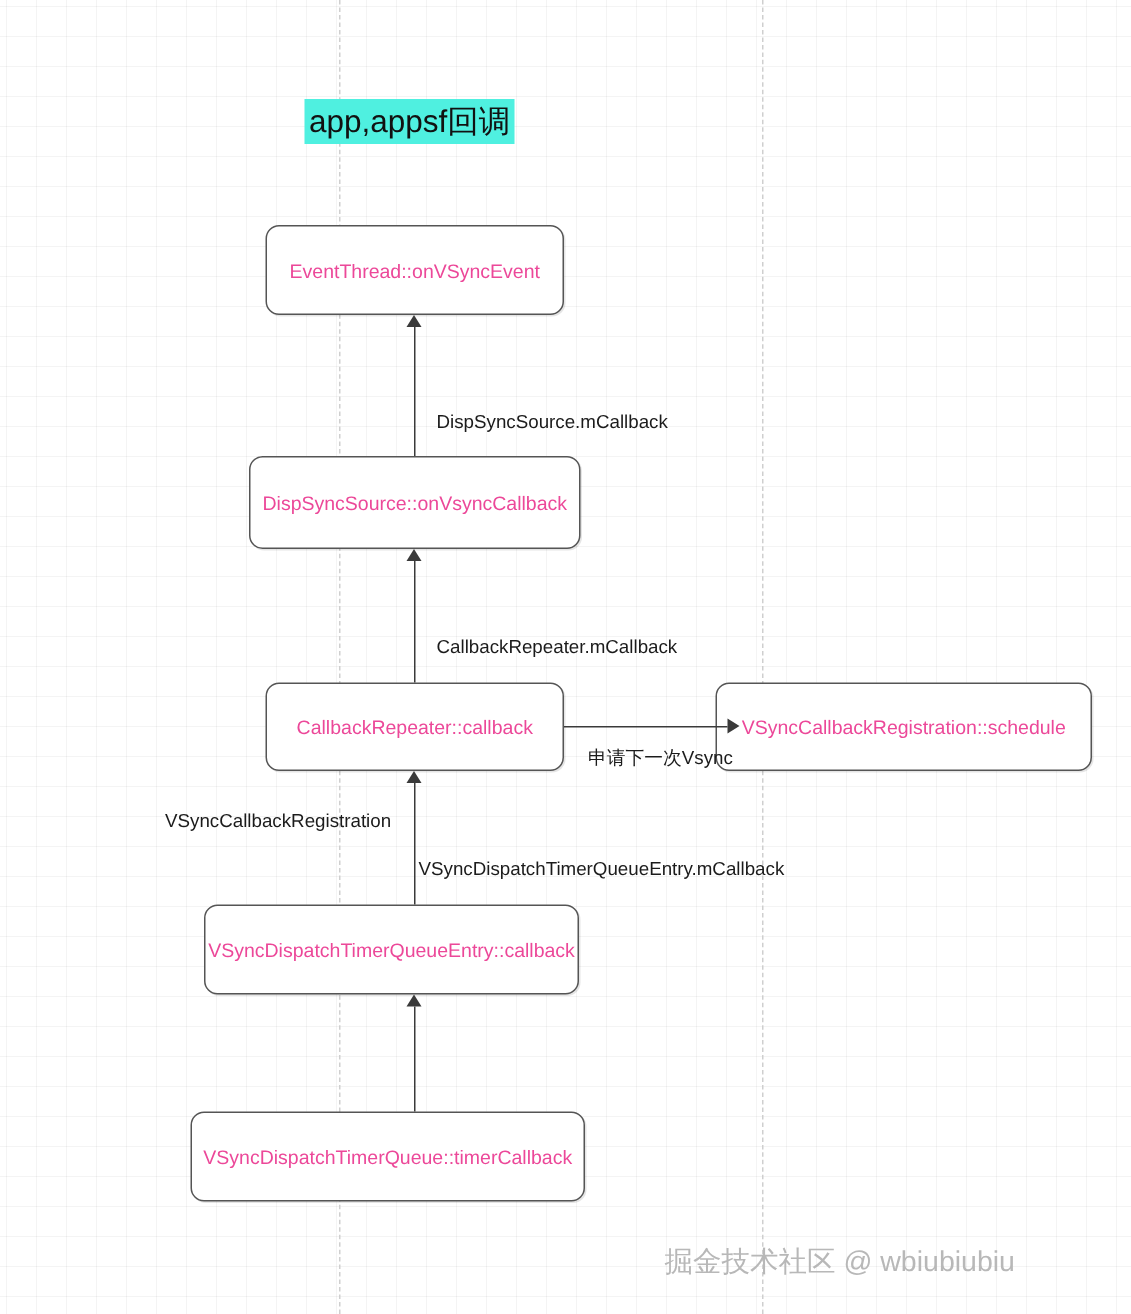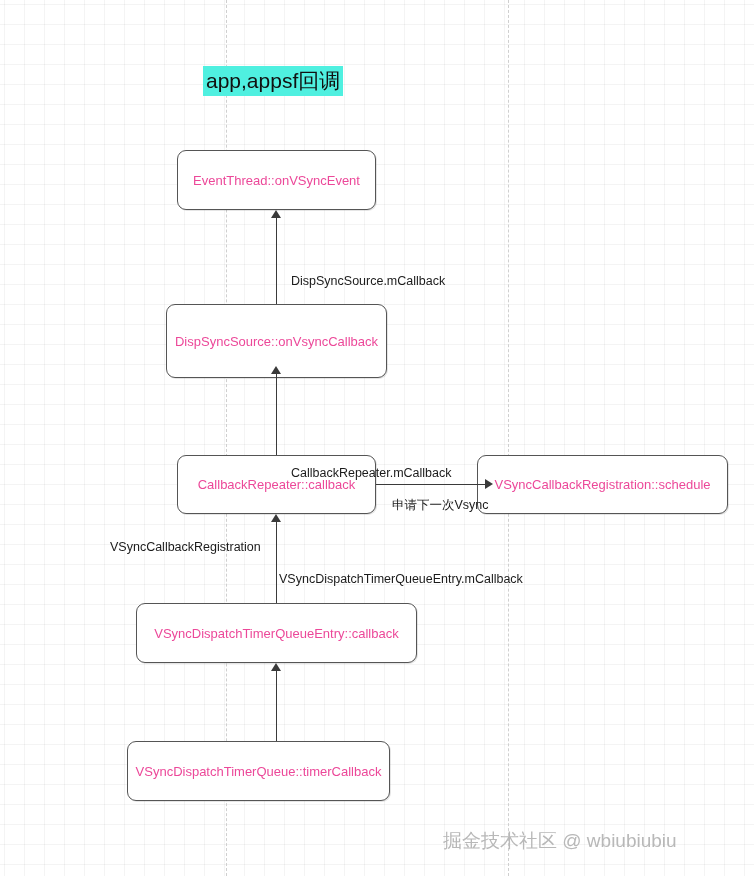--- a/index.html
+++ b/index.html
@@ -100,37 +100,37 @@
 
 <div id="canvas">
 
   <div class="vguide" style="left:226px;"></div>
   <div class="vguide" style="left:508px;"></div>
 
   <div class="title" style="left:203px; top:66px;">app,appsf回调</div>
 
   <div class="node" style="left:177px; top:150px; width:199px; height:60px;">EventThread::onVSyncEvent</div>
 
-  <div class="node" style="left:166px; top:304px; width:221px; height:74px;">DispSyncSource::onVsyncCallback</div>
+  <div class="node" style="left:166px; top:304px; width:221px; height:62px;">DispSyncSource::onVsyncCallback</div>
 
   <div class="node" style="left:177px; top:455px; width:199px; height:59px;">CallbackRepeater::callback</div>
 
   <div class="node" style="left:477px; top:455px; width:251px; height:59px;">VSyncCallbackRegistration::schedule</div>
 
-  <div class="node" style="left:136px; top:603px; width:281px; height:60px;">VSyncDispatchTimerQueueEntry::callback</div>
+  <div class="node" style="left:136px; top:603px; width:250px; height:60px;">VSyncDispatchTimerQueueEntry::callback</div>
 
   <div class="node" style="left:127px; top:741px; width:263px; height:60px;">VSyncDispatchTimerQueue::timerCallback</div>
 
   <div class="arrow-v" style="left:276px; top:218px; height:86px;"></div>
   <div class="head-up" style="left:271px; top:210px;"></div>
   <div class="edge-label" style="left:291px; top:274px;">DispSyncSource.mCallback</div>
 
   <div class="arrow-v" style="left:276px; top:374px; height:81px;"></div>
   <div class="head-up" style="left:271px; top:366px;"></div>
-  <div class="edge-label" style="left:291px; top:424px;margin-top:42px;">CallbackRepeater.mCallback</div>
+  <div class="edge-label" style="left:291px; top:424px;">CallbackRepeater.mCallback</div>
 
   <div class="arrow-h" style="left:376px; top:484px; width:109px;"></div>
   <div class="head-right" style="left:485px; top:479px;"></div>
   <div class="edge-label" style="left:392px; top:497px;">申请下一次Vsync</div>
 
   <div class="arrow-v" style="left:276px; top:522px; height:81px;"></div>
   <div class="head-up" style="left:271px; top:514px;"></div>
   <div class="edge-label" style="left:110px; top:540px;">VSyncCallbackRegistration</div>
   <div class="edge-label" style="left:279px; top:572px;">VSyncDispatchTimerQueueEntry.mCallback</div>
 

